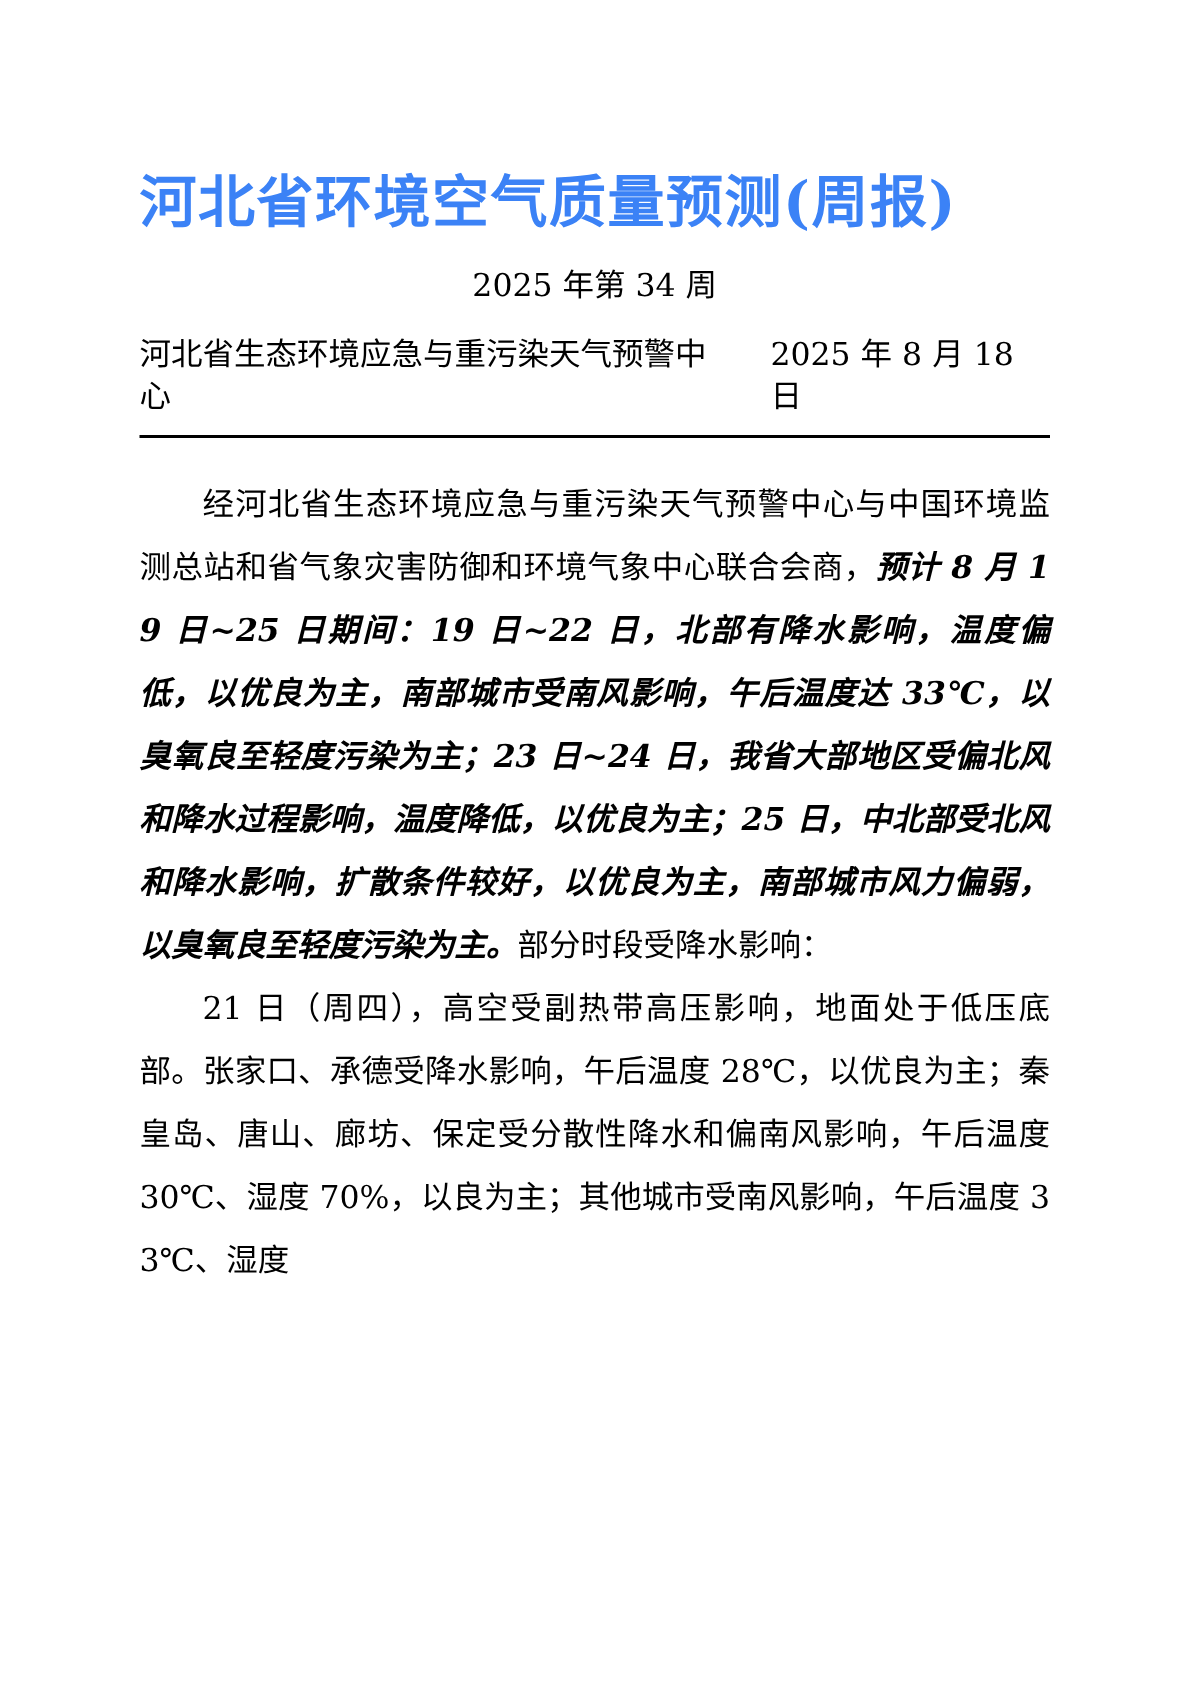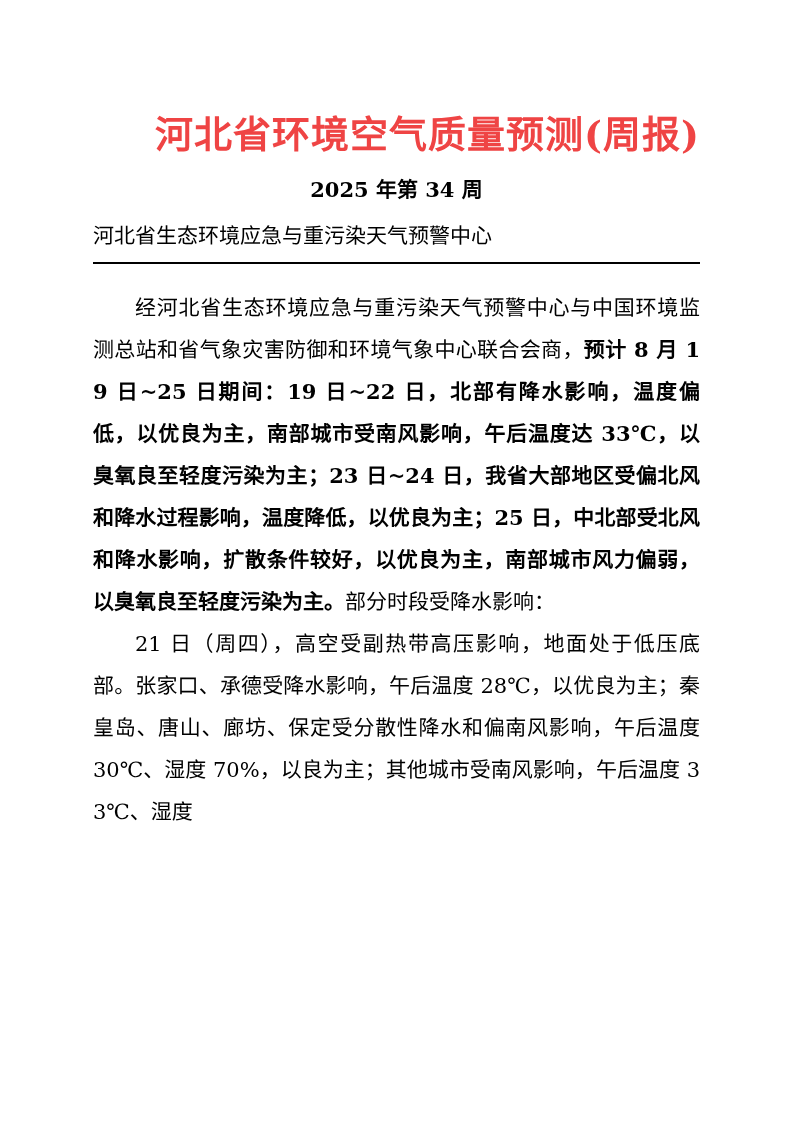--- a/index.html
+++ b/index.html
@@ -16,34 +16,34 @@
     overflow: hidden;
     font-family: "DejaVu Serif", "Liberation Serif", serif;
     color: #000000;
   }
   .content {
     padding: 0 93px;
   }
   .doc-title {
     margin: 0;
     padding-top: 110px;
-    text-align: right;
+    text-align: left;
     font-size: 38px;
     line-height: 50px;
     font-weight: bold;
-    color: #ef4444;
+    color: #3b82f6;
     letter-spacing: 1px;
     white-space: nowrap;
   }
   .doc-subtitle {
     margin: 16px 0 0 0;
     text-align: center;
     font-size: 21px;
     line-height: 28px;
-    font-weight: bold;
+    font-weight: normal;
     color: #000000;
   }
   .org-row {
     display: flex;
     justify-content: space-between;
     align-items: baseline;
     margin-top: 18px;
     font-size: 21px;
     line-height: 28px;
     gap: 29px;
@@ -60,34 +60,36 @@
   .doc-body p {
     margin: 0;
     font-size: 21px;
     line-height: 42px;
     text-align: justify;
     text-indent: 2em;
     word-break: break-all;
   }
   .doc-body b {
     font-weight: bold;
+    font-style: italic;
   }
 </style>
 </head>
 <body>
 
 <div class="page">
   <div class="content">
 
     <h1 class="doc-title">河北省环境空气质量预测(周报)</h1>
 
     <div class="doc-subtitle">2025 年第 34 周</div>
 
     <div class="org-row">
       <span>河北省生态环境应急与重污染天气预警中心</span>
+      <span>2025 年 8 月 18 日</span>
     </div>
 
     <hr class="header-divider">
 
     <div class="doc-body">
 
       <p><span>经河北省生态环境应急与重污染天气预警中心与中国环境监测总站和省气象灾害防御和环境气象中心联合会商，</span><b>预计 8 月 19 日~25 日期间：19 日~22 日，北部有降水影响，温度偏低，以优良为主，南部城市受南风影响，午后温度达 33℃，以臭氧良至轻度污染为主；23 日~24 日，我省大部地区受偏北风和降水过程影响，温度降低，以优良为主；25 日，中北部受北风和降水影响，扩散条件较好，以优良为主，南部城市风力偏弱，以臭氧良至轻度污染为主。</b><span>部分时段受降水影响：</span></p>
 
 
       <p>21 日（周四），高空受副热带高压影响，地面处于低压底部。张家口、承德受降水影响，午后温度 28℃，以优良为主；秦皇岛、唐山、廊坊、保定受分散性降水和偏南风影响，午后温度 30℃、湿度 70%，以良为主；其他城市受南风影响，午后温度 33℃、湿度</p>

